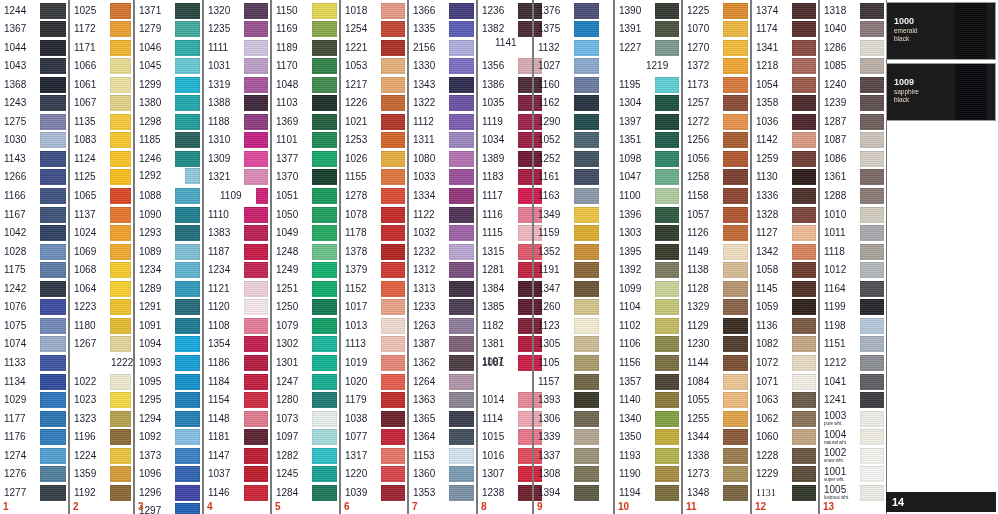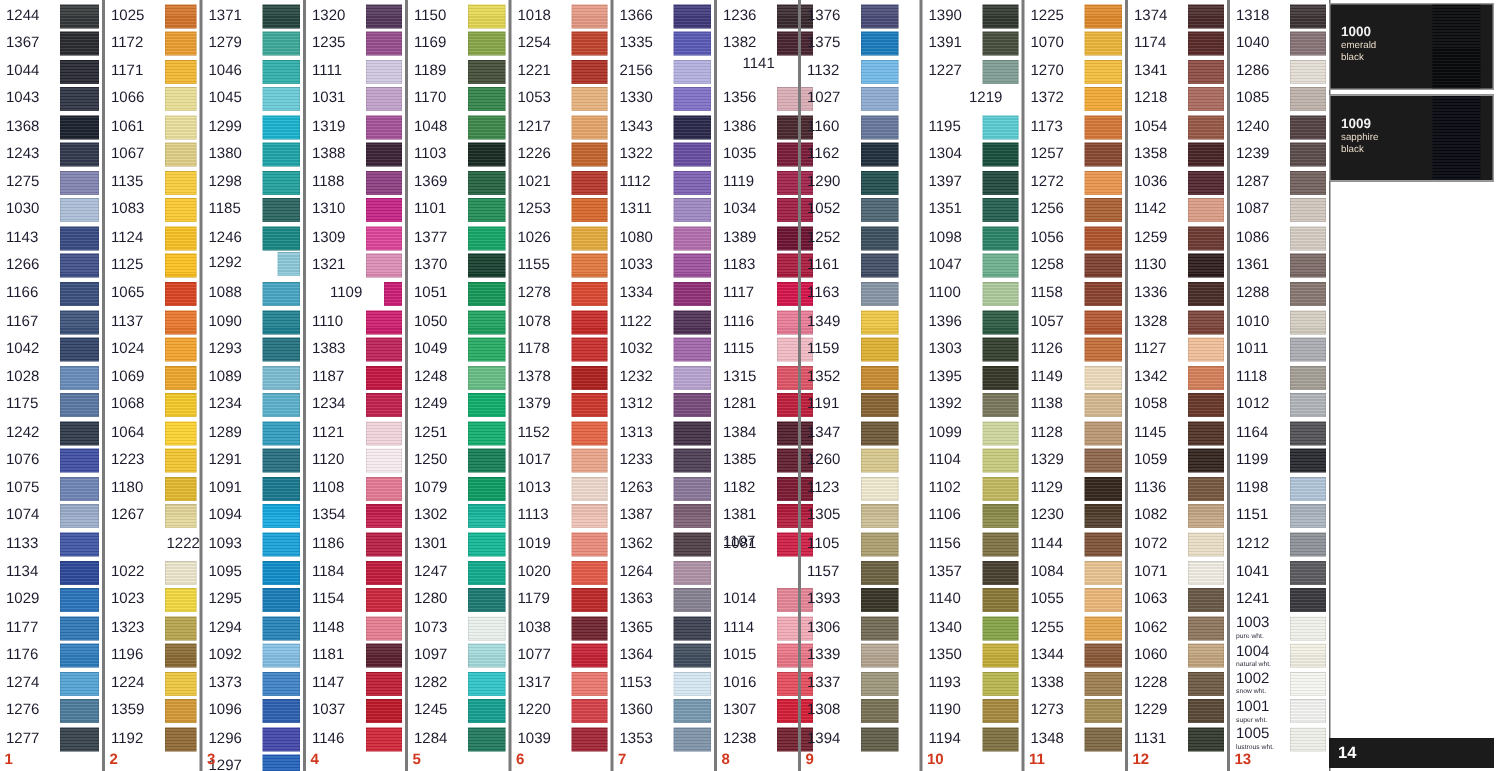--- a/index.html
+++ b/index.html
@@ -1441,21 +1441,21 @@
             <div class="sw" style="background: rgb(196, 166, 128);"></div>
           </div>
           <div class="row" style="top: 446.2px;">
             <div class="code">1228</div>
             <div class="sw" style="background: rgb(106, 86, 64);"></div>
           </div>
           <div class="row" style="top: 464.75px;">
             <div class="code">1229</div>
             <div class="sw" style="background: rgb(90, 74, 56);"></div>
           </div>
-          <div class="row" style="top: 483.3px;">
+          <div class="row" style="top: 483.3px; font-family: Liberation Serif, serif;">
             <div class="code">1131</div>
             <div class="sw" style="background: rgb(46, 52, 40);"></div>
           </div>
           <div class="colnum">12</div>
         </div>
       </div>
       <div class="col" style="left: 818px; width: 68px;">
         <div class="col-inner">
           <div class="row" style="top: 1px;">
             <div class="code">1318</div>

